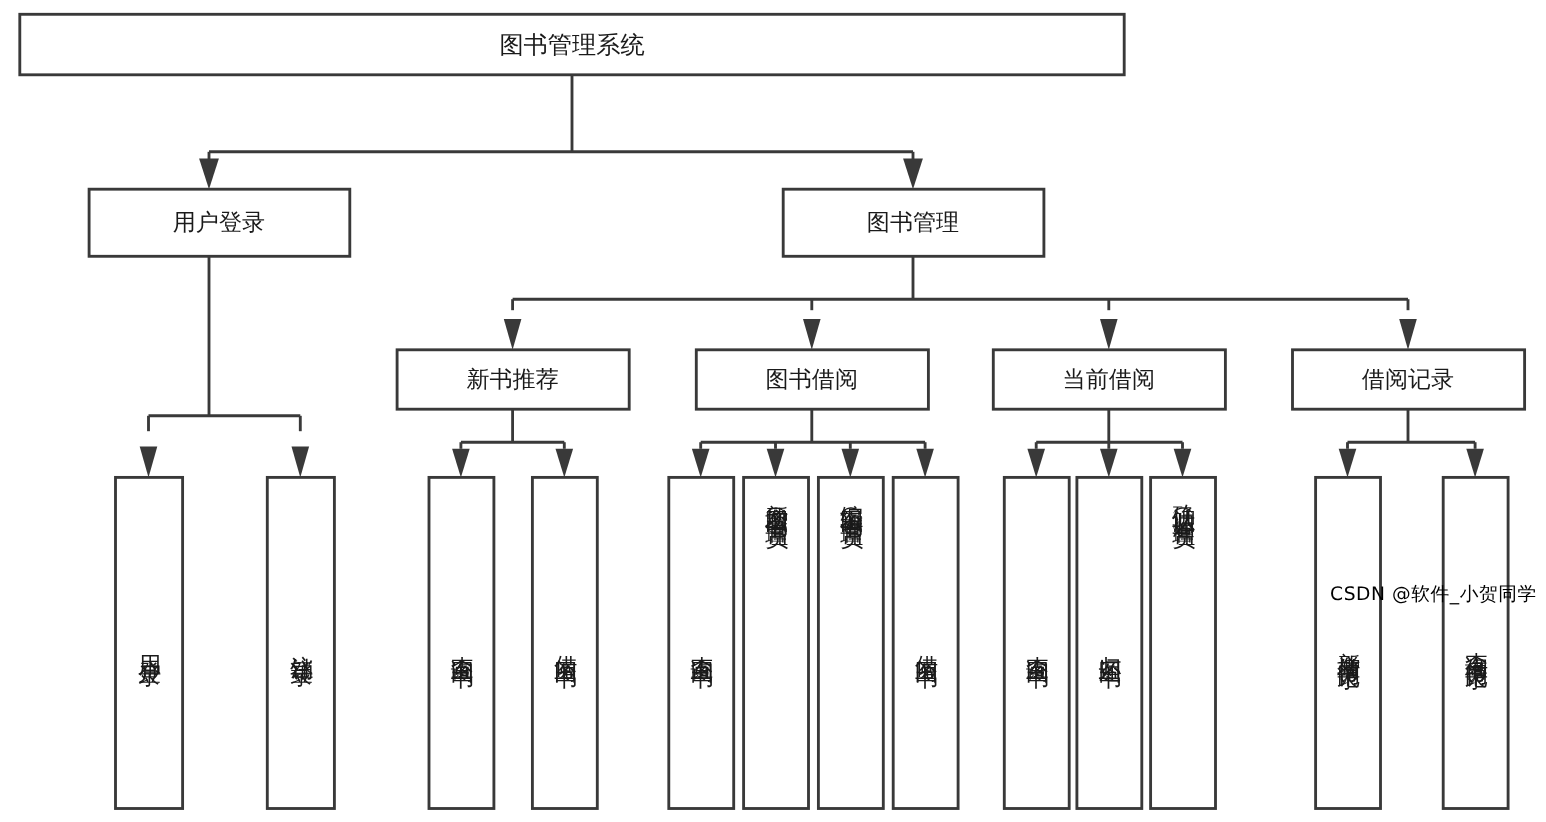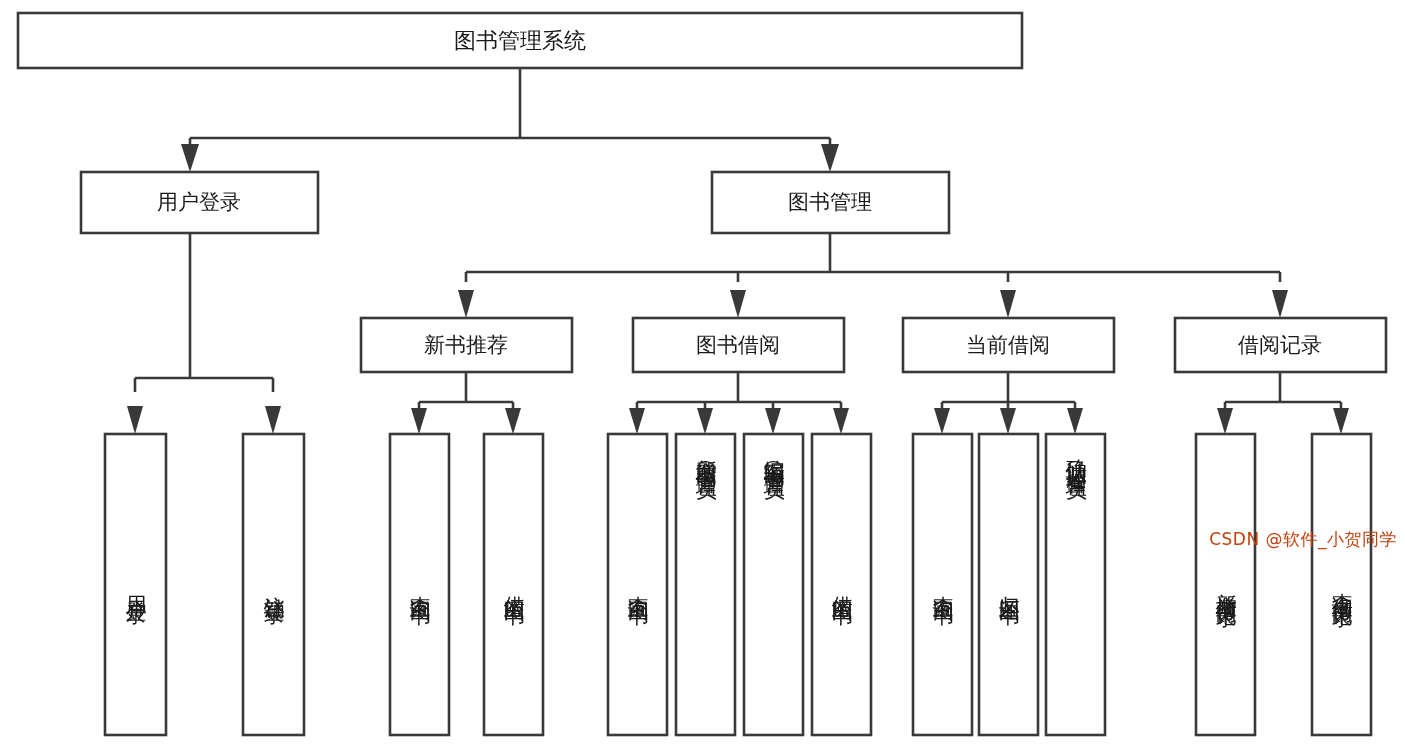--- a/index.html
+++ b/index.html
@@ -73,21 +73,21 @@
     letter-spacing: 3px;
     color: #1a1a1a;
     white-space: nowrap;
   }
   .watermark {
     position: absolute;
     right: 8px;
     bottom: 4px;
     font-family: "DejaVu Sans", "Liberation Sans", sans-serif;
     font-size: 17px;
-    color: #c2410c;
+    color: #000000;
     letter-spacing: 0.5px;
     white-space: nowrap;
   }
 </style>
 </head>
 <body>
 
 <div id="diagram-root">
 
   <svg class="flow" viewBox="0 0 1405 747">

